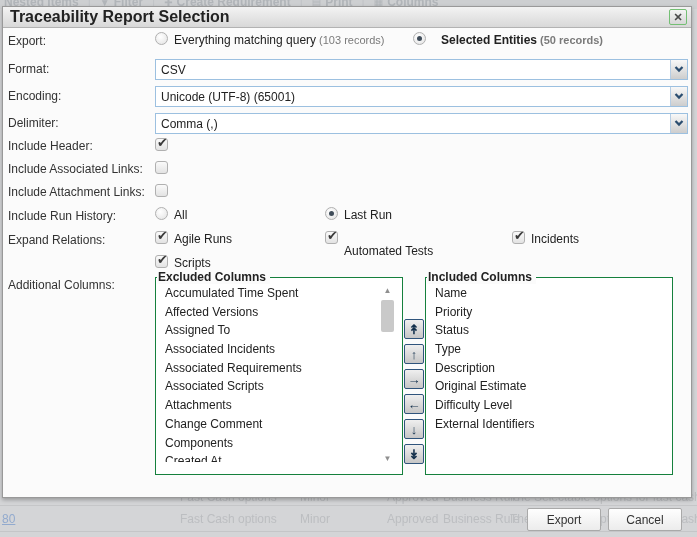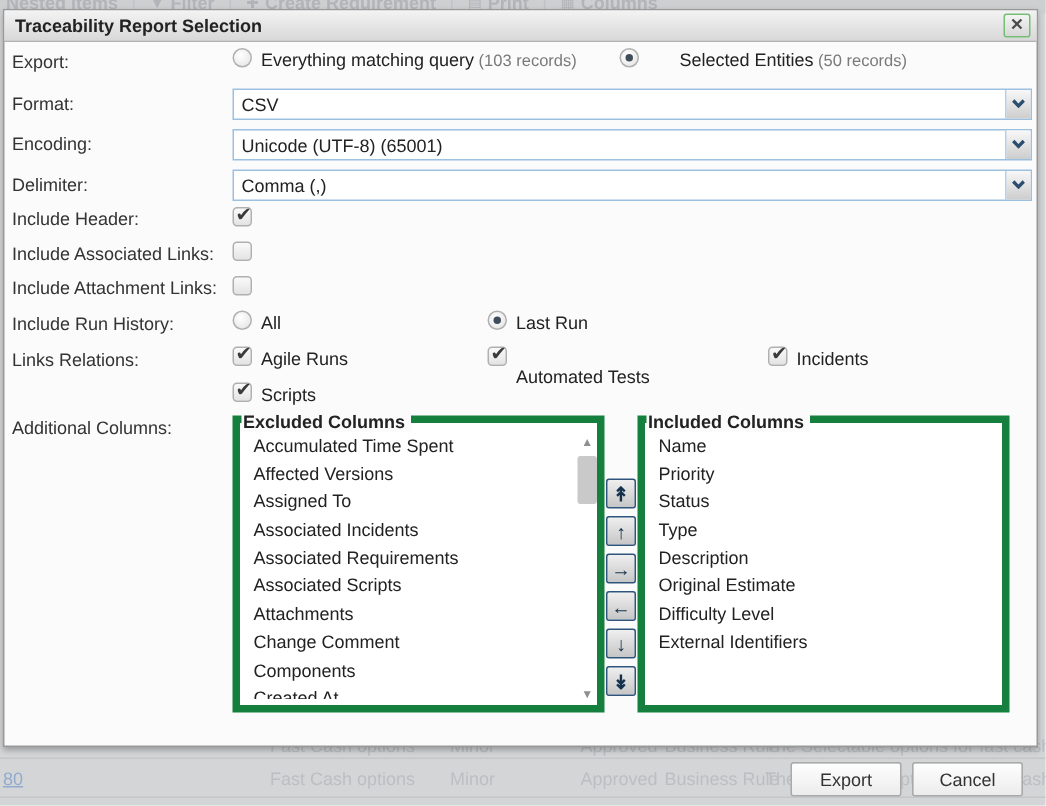--- a/index.html
+++ b/index.html
@@ -24,21 +24,21 @@
   .c-link  { left:2px; color:#92aace; text-decoration:underline; }
   .c-name  { left:180px; } .c-sev { left:300px; } .c-state { left:387px; }
   .c-type  { left:443px; } .c-desc { left:510px; }
 
   
   .dialog { position:absolute; left:2px; top:6px; width:690px; height:492px;
     background:#fbfbfb; border:1px solid #999; z-index:5;
     box-shadow:0 2px 4px rgba(0,0,0,.28); }
   .titlebar { height:21px; background:linear-gradient(#f3f3f3,#d8d8d8);
     border-bottom:1px solid #b2b2b2; display:flex; align-items:center; padding:0 4px 0 7px; }
-  .title { font-size:12px; font-weight:bold; color:#222; }
+  .title { font-size:16px; font-weight:bold; color:#222; }
   .close-btn { margin-left:auto; width:18px; height:16px; border:1px solid #74bf74; border-radius:2px;
     background:linear-gradient(#f4f4f4,#d7d7d7); display:flex; align-items:center; justify-content:center;
     font-size:11px; font-weight:bold; color:#4a4a4a; cursor:pointer; line-height:1; }
   .dbody { position:absolute; top:22px; left:0; right:0; bottom:0; }
 
   .lbl { position:absolute; left:5px; font-size:12px; color:#333; white-space:nowrap; }
   .opt-label { position:absolute; font-size:12px; color:#222; white-space:nowrap; }
   .count { font-size:11px; color:#7a7a7a; margin-left:3px; }
 
   .radio { position:absolute; width:13px; height:13px; border:1px solid #b0b0b0; border-radius:50%;
@@ -52,21 +52,21 @@
     font-size:13px; color:#3a3a3a; }
 
   .dd { position:absolute; left:152px; width:533px; height:21px; border:1px solid #9cc0e0;
     background:#fff; font-size:12px; color:#222; }
   .dd .val { position:absolute; left:5px; top:3px; white-space:nowrap; }
   .dd .ddbtn { position:absolute; right:0; top:0; bottom:0; width:17px;
     background:linear-gradient(#f8f8f8,#cdcdcd); border-left:1px solid #b6cde4;
     display:flex; align-items:center; justify-content:center; }
 
   .fieldset { position:absolute; top:248px; width:248px; height:198px;
-    border:5px solid #15803d; background:#fff; }
+    border:1px solid #15803d; background:#fff; }
   .legend { position:absolute; top:-8px; left:1px; background:#fbfbfb; padding:0 4px 0 1px;
     font-size:12px; font-weight:bold; color:#222; white-space:nowrap; line-height:14px; }
   .list { position:absolute; top:6px; left:2px; right:2px; height:178px; overflow:hidden; }
   .list .item { font-size:12px; color:#222; padding-left:7px; height:18.7px; line-height:18.7px; white-space:nowrap; }
 
   .scroll { position:absolute; left:224px; top:8px; width:15px; height:178px; }
   .sb-arrow { position:absolute; left:0; width:15px; height:10px; color:#8f8f8f; font-size:8px;
     text-align:center; line-height:10px; }
   .sb-up { top:0; } .sb-dn { bottom:0; }
   .sb-thumb { position:absolute; left:1px; top:14px; width:13px; height:32px;
@@ -145,21 +145,21 @@
       <span>✕</span>
     </span>
   </div>
 
   <div class="dbody">
 
     <span class="lbl" style="top:5px;">Export:</span>
     <span class="radio" style="left:152px; top:3px;"></span>
     <span class="opt-label" style="left:171px; top:4px;"><span>Everything matching query</span><span class="count">(103 records)</span></span>
     <span class="radio sel" style="left:410px; top:3px;"></span>
-    <span class="opt-label" style="left:450px; top:4px;"><span>Selected Entities</span><span class="count">(50 records)</span></span>
+    <span class="opt-label" style="left:438px; top:4px;font-weight:bold;"><span>Selected Entities</span><span class="count">(50 records)</span></span>
 
     <span class="lbl" style="top:33px;">Format:</span>
     <div class="dd" style="top:30px;">
       <span class="val">CSV</span>
       <span class="ddbtn">
         <svg width="10" height="7">
             <path d="M1.5 1 L5 4.6 L8.5 1" stroke="#2b4d6f" stroke-width="2.2" fill="none"></path>
           </svg>
       </span>
     </div>
@@ -192,21 +192,21 @@
 
     <span class="lbl" style="top:156px;">Include Attachment Links:</span>
     <span class="cb" style="left:152px; top:155px;"></span>
 
     <span class="lbl" style="top:180px;">Include Run History:</span>
     <span class="radio" style="left:152px; top:178px;"></span>
     <span class="opt-label" style="left:171px; top:179px;">All</span>
     <span class="radio sel" style="left:322px; top:178px;"></span>
     <span class="opt-label" style="left:341px; top:179px;">Last Run</span>
 
-    <span class="lbl" style="top:204px;">Links Relations:</span>
+    <span class="lbl" style="top:204px;">Expand Relations:</span>
     <span class="cb checked" style="left:152px; top:202px;"></span>
     <span class="opt-label" style="left:171px; top:203px;">Agile Runs</span>
     <span class="cb checked" style="left:322px; top:202px;"></span>
     <span class="opt-label" style="left:341px; top:215px;">Automated Tests</span>
     <span class="cb checked" style="left:509px; top:202px;"></span>
     <span class="opt-label" style="left:528px; top:203px;">Incidents</span>
     <span class="cb checked" style="left:152px; top:226px;"></span>
     <span class="opt-label" style="left:171px; top:227px;">Scripts</span>
 
     <span class="lbl" style="top:249px;">Additional Columns:</span>

